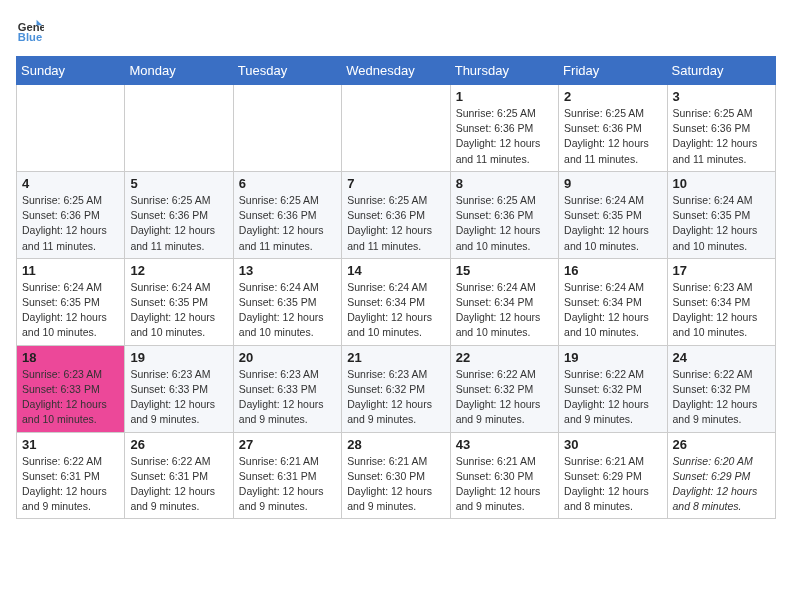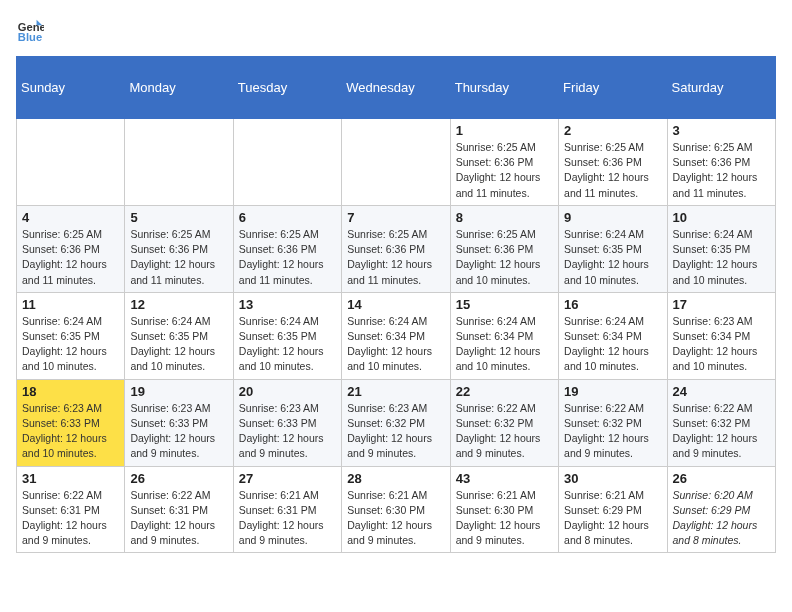--- a/index.html
+++ b/index.html
@@ -39,21 +39,21 @@
       color: #555;
     }
     .calendar {
       width: 100%;
       border-collapse: collapse;
       font-size: 11px;
     }
     .calendar th {
       background: #3a6fc4;
       color: #fff;
-      padding: 23px 4px;
+      padding: 6px 4px;
       text-align: left;
       font-size: 13px;
       font-weight: normal;
       border: 1px solid #3a6fc4;
     }
     .calendar td {
       border: 1px solid #ccc;
       padding: 4px 5px;
       vertical-align: top;
       width: 108px;
@@ -236,21 +236,21 @@
         </td>
         <td>
           <span class="day-number">17</span>
           <div class="day-info" style="white-space: pre-wrap;">Sunrise: 6:23 AM
 Sunset: 6:34 PM
 Daylight: 12 hours
 and 10 minutes.</div>
         </td>
       </tr>
       <tr>
-        <td style="background: #fde047;">
+        <td style="background: #ec4899;">
           <span class="day-number">18</span>
           <div class="day-info" style="white-space: pre-wrap;">Sunrise: 6:23 AM
 Sunset: 6:33 PM
 Daylight: 12 hours
 and 10 minutes.</div>
         </td>
         <td style="background: rgb(245, 247, 250);">
           <span class="day-number">19</span>
           <div class="day-info" style="white-space: pre-wrap;">Sunrise: 6:23 AM
 Sunset: 6:33 PM

